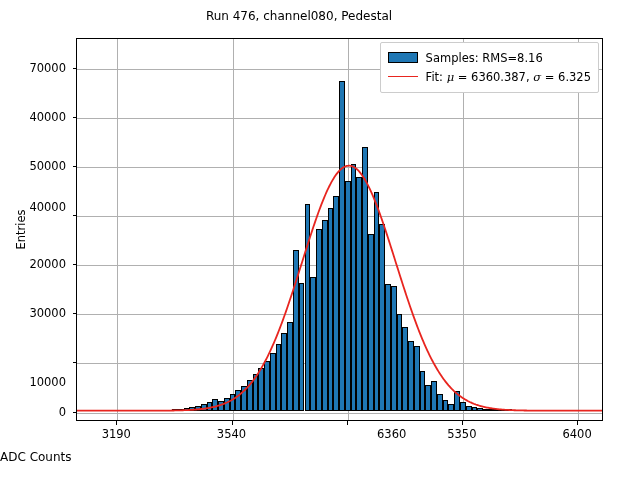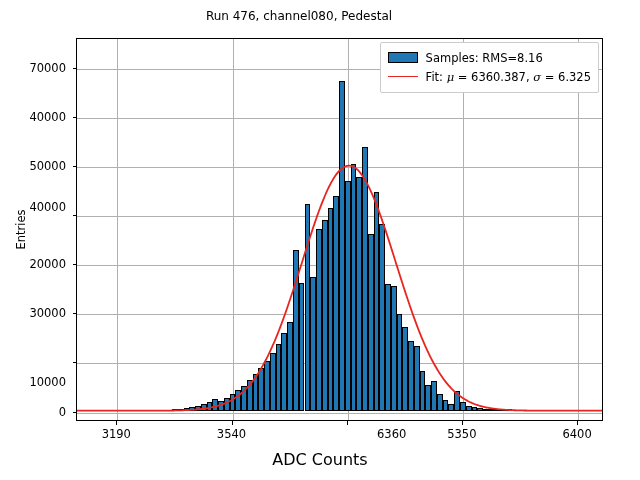--- a/index.html
+++ b/index.html
@@ -125,22 +125,21 @@
     width: 1px;
     background: #000000;
     top: 421px;
   }
   
   #xlabel {
     position: absolute;
     left: 0;
     top: 450px;
     width: 640px;
-    text-align: center;
-    font-size: 16px;
+    font-size: 12px;
     color: #000000;
   }
   #ylabel {
     position: absolute;
     left: 0px;
     top: 0px;
     width: 383px;
     text-align: center;
     font-size: 11.5px;
     color: #000000;

